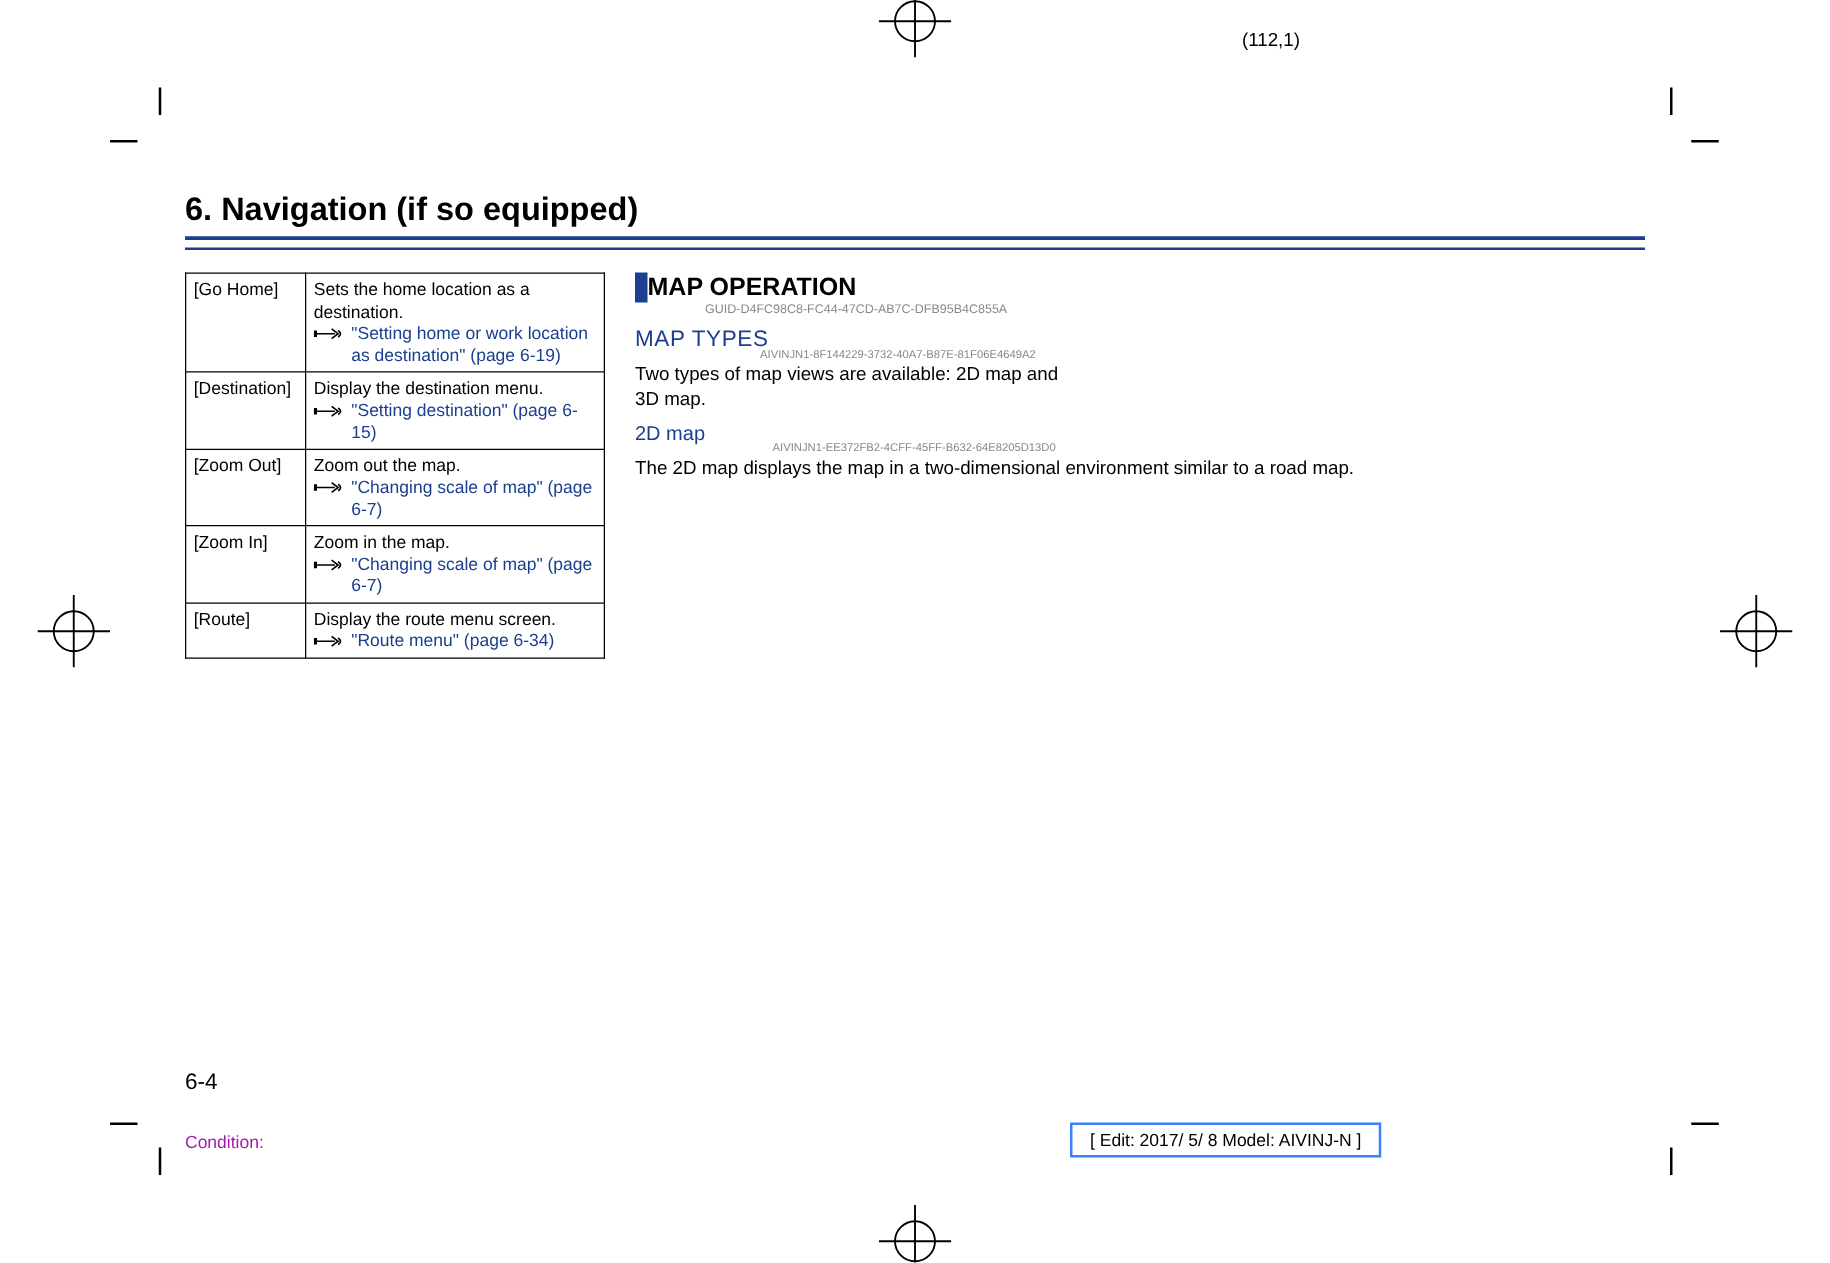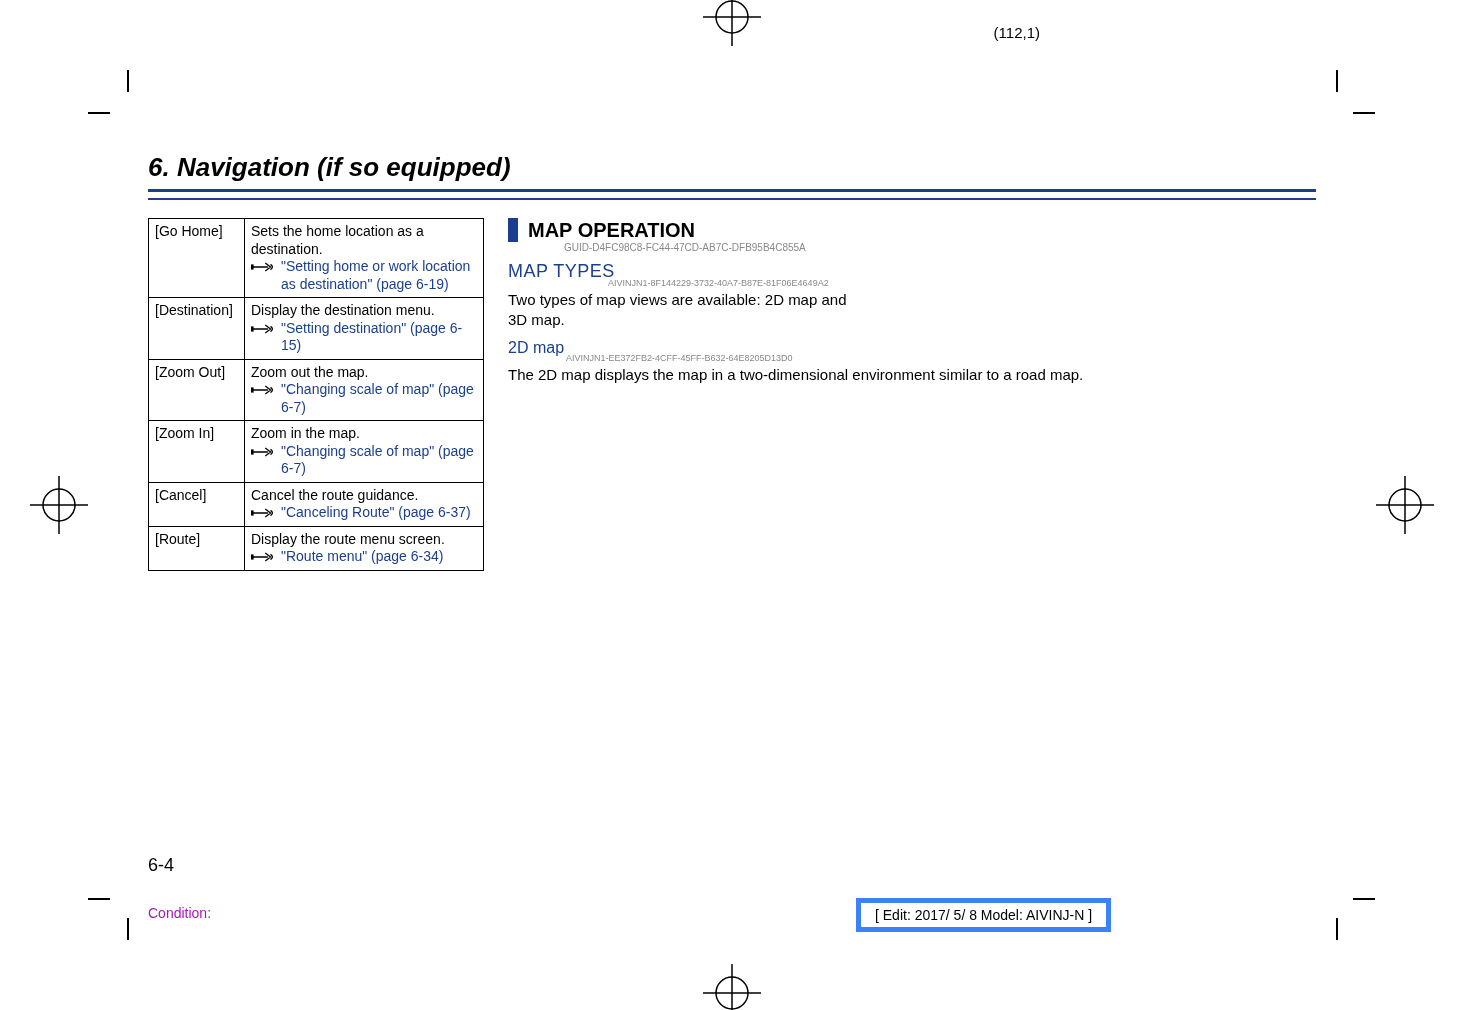--- a/index.html
+++ b/index.html
@@ -17,49 +17,49 @@
   .tick-tl-h, .tick-tr-h, .tick-bl-h, .tick-br-h { position: absolute; width: 22px; height: 2px; background: #000; }
   .tick-tl-v { left: 127px; top: 70px; } .tick-tl-h { left: 88px; top: 112px; }
   .tick-tr-v { left: 1336px; top: 70px; } .tick-tr-h { left: 1353px; top: 112px; }
   .tick-bl-v { left: 127px; top: 918px; } .tick-bl-h { left: 88px; top: 898px; }
   .tick-br-v { left: 1336px; top: 918px; } .tick-br-h { left: 1353px; top: 898px; }
 
   .page-coord { position: absolute; top: 24px; right: 220px; font-size: 15px; }
 
   .content { position: absolute; left: 148px; top: 152px; width: 1168px; }
 
-  .chapter-title { font-style: italic; font-weight: bold; font-size: 26px; margin-bottom: 6px; }
+  .chapter-title { font-weight: bold; font-size: 26px; margin-bottom: 6px; }
   .rule-thick { height: 2px; background: #1a3f8f; width: 100%; margin-top: 6px; }
   .rule-thin  { height: 3px; background: #1a3f8f; width: 100%; margin-top: 3px; }
 
   .cols { display: flex; gap: 24px; margin-top: 18px; }
 
   
   table.cmd { border-collapse: collapse; width: 336px; font-size: 14px; }
   table.cmd td { border: 1.5px solid #000; padding: 4px 6px; vertical-align: top; line-height: 1.25; }
   table.cmd td.key { width: 96px; }
   .link { color: #1a3f8f; }
   .ptr-row { display: flex; align-items: flex-start; gap: 4px; }
   .ptr-row .ptr-txt { flex: 1; }
   .ptr-icon { width: 26px; height: 14px; flex-shrink: 0; margin-top: 2px; }
 
   
   .right { flex: 1; }
-  .sec-head { display: flex; align-items: center; gap: 10px; }
+  .sec-head { display: flex; align-items: center; }
   .sec-bar { width: 10px; height: 24px; background: #1a3f8f; }
   .sec-title { font-weight: bold; font-size: 20px; }
   .guid { font-size: 10px; color: #888; margin-left: 56px; }
   .sub-h { color: #1a3f8f; font-size: 18px; letter-spacing: 0.5px; margin-top: 8px; }
   .guid2 { font-size: 9px; color: #888; margin-left: 100px; margin-top: -4px; }
   .sub-sub { color: #1a3f8f; font-size: 16px; margin-top: 8px; }
   .body-text { font-size: 15px; line-height: 1.35; margin-top: 2px; }
 
   .page-num { position: absolute; left: 148px; top: 855px; font-size: 18px; text-align: center; }
   .condition { position: absolute; left: 148px; top: 905px; font-size: 14px; color: #a21caf; }
-  .edit-box { position: absolute; left: 856px; top: 898px; border: 5px solid #3b82f6; padding: 4px 14px; font-size: 14px; }
+  .edit-box { position: absolute; left: 856px; top: 898px; border: 2px solid #3b82f6; padding: 4px 14px; font-size: 14px; }
 </style>
 </head>
 <body>
 
 <div class="page">
 
   <div class="page-coord">(112,1)</div>
 
   <div class="reg reg-top">
     <svg viewBox="0 0 58 58">
@@ -153,33 +153,20 @@
                 <div class="ptr-row">
                   <svg class="ptr-icon" viewBox="0 0 40 20">
                     <path d="M2 10 L26 10 M22 4 L30 10 L22 16 M30 6 Q36 10 30 14" fill="none" stroke="#000" stroke-width="2"></path>
                     <rect x="0" y="6" width="4" height="8" fill="#000"></rect>
                   </svg>
                   <span class="link ptr-txt">"Changing scale of map" (page 6-7)</span>
                 </div>
               </td>
             </tr>
             <tr>
-              <td class="key">[Cancel]</td>
-              <td>
-                <div>Cancel the route guidance.</div>
-                <div class="ptr-row">
-                  <svg class="ptr-icon" viewBox="0 0 40 20">
-                    <path d="M2 10 L26 10 M22 4 L30 10 L22 16 M30 6 Q36 10 30 14" fill="none" stroke="#000" stroke-width="2"></path>
-                    <rect x="0" y="6" width="4" height="8" fill="#000"></rect>
-                  </svg>
-                  <span class="link ptr-txt">"Canceling Route" (page 6-37)</span>
-                </div>
-              </td>
-            </tr>
-            <tr>
               <td class="key">[Route]</td>
               <td>
                 <div>Display the route menu screen.</div>
                 <div class="ptr-row">
                   <svg class="ptr-icon" viewBox="0 0 40 20">
                     <path d="M2 10 L26 10 M22 4 L30 10 L22 16 M30 6 Q36 10 30 14" fill="none" stroke="#000" stroke-width="2"></path>
                     <rect x="0" y="6" width="4" height="8" fill="#000"></rect>
                   </svg>
                   <span class="link ptr-txt">"Route menu" (page 6-34)</span>
                 </div>
@@ -193,21 +180,21 @@
           <div class="sec-bar"></div>
           <div class="sec-title">MAP OPERATION</div>
         </div>
         <div class="guid">GUID-D4FC98C8-FC44-47CD-AB7C-DFB95B4C855A</div>
 
         <div class="sub-h">MAP TYPES</div>
         <div class="guid2">AIVINJN1-8F144229-3732-40A7-B87E-81F06E4649A2</div>
         <div class="body-text" style="max-width:360px">Two types of map views are available: 2D map and 3D map.</div>
 
         <div class="sub-sub">2D map</div>
-        <div class="guid2" style="margin-left:58px">AIVINJN1-EE372FB2-4CFF-45FF-B632-64E8205D13D0</div>
+        <div class="guid2" style="margin-left:110px">AIVINJN1-EE372FB2-4CFF-45FF-B632-64E8205D13D0</div>
         <div class="body-text">The 2D map displays the map in a two-dimensional environment similar to a road map.</div>
       </div>
     </div>
   </div>
 
   <div class="page-num">6-4</div>
   <div class="condition">Condition:</div>
   <div class="edit-box">[ Edit: 2017/ 5/ 8    Model:  AIVINJ-N ]</div>
 </div>
 

